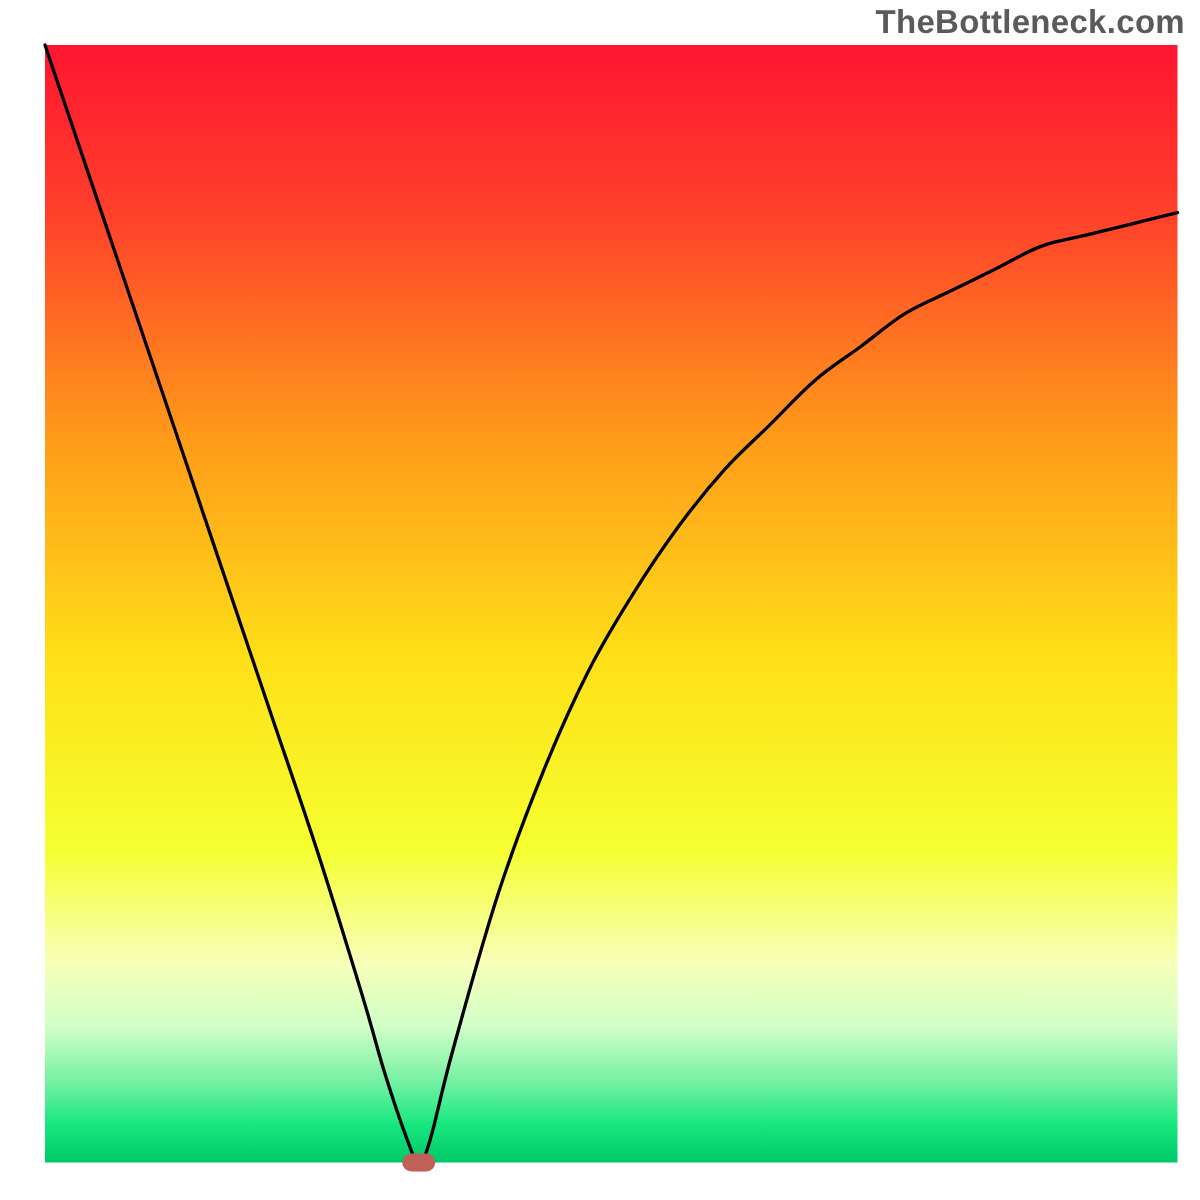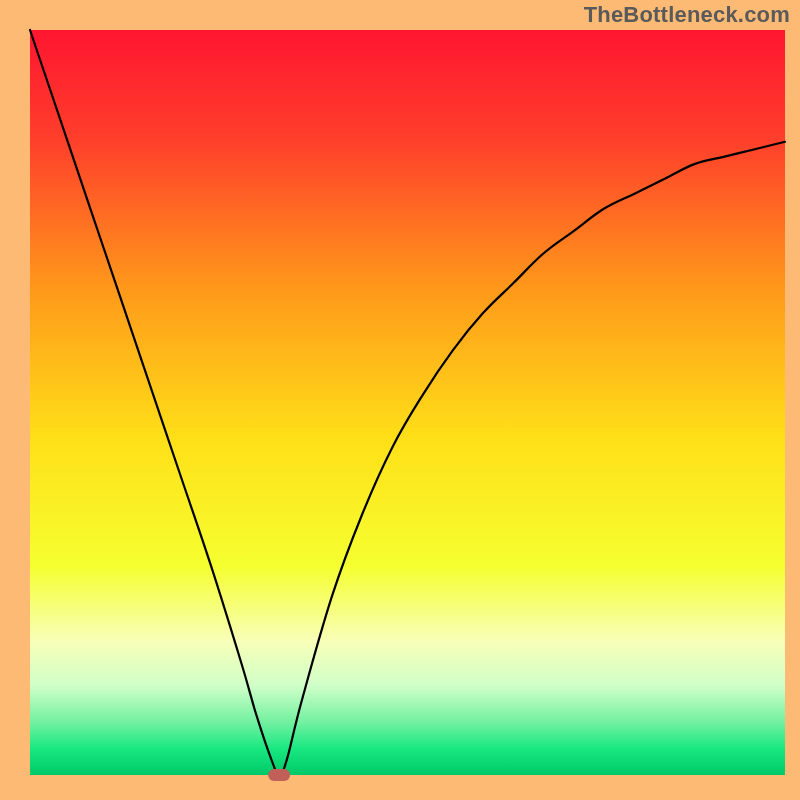--- a/index.html
+++ b/index.html
@@ -8,21 +8,21 @@
     width: 800px;
     height: 800px;
     overflow: hidden;
     background: #000;
     font-family: Arial, Helvetica, sans-serif;
   }
   .frame {
     position: relative;
     width: 800px;
     height: 800px;
-    background: #fdba74;
+    background: #ffffff;
   }
   .watermark {
     position: absolute;
     top: 2px;
     right: 10px;
     color: #5a5a5a;
     font-size: 22px;
     font-weight: 600;
     letter-spacing: 0.2px;
     z-index: 10;

